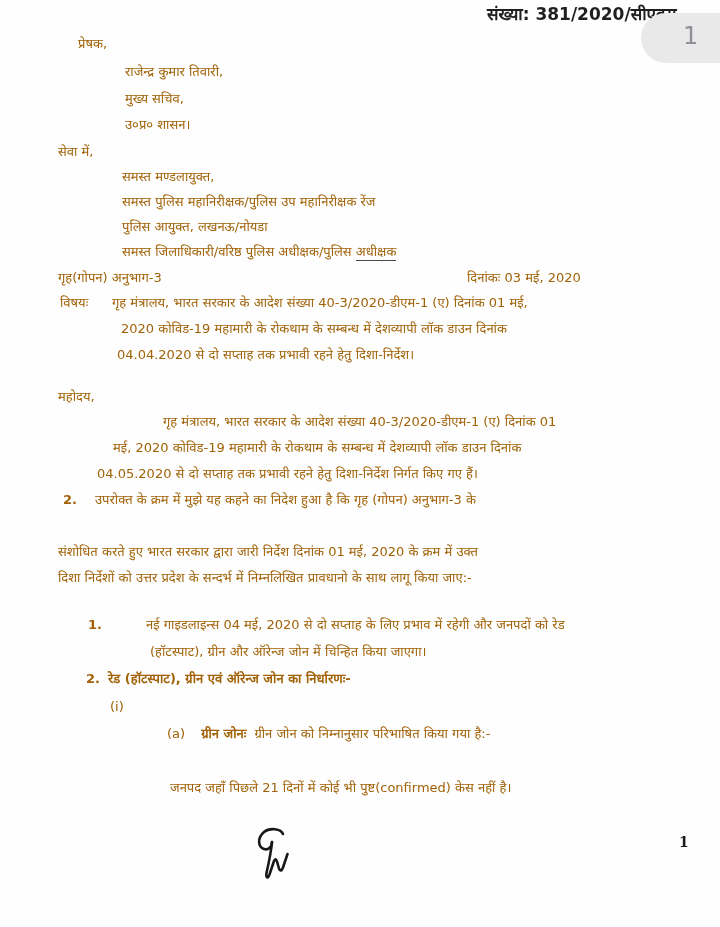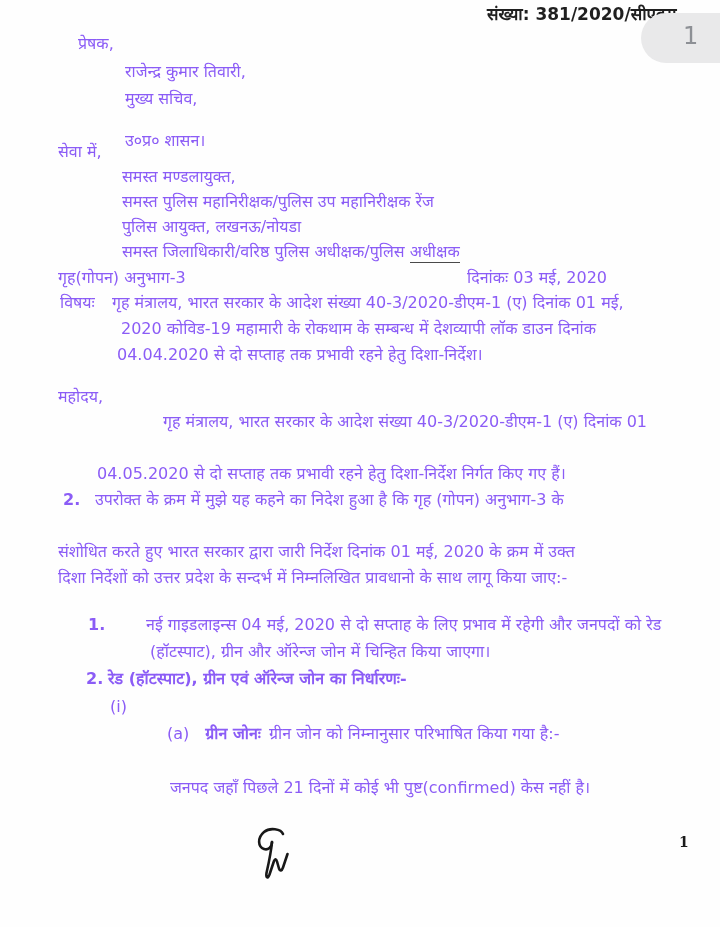--- a/index.html
+++ b/index.html
@@ -8,23 +8,23 @@
     width: 720px;
     height: 927px;
     background: #fefefe;
     overflow: hidden;
     font-family: "DejaVu Sans", "Liberation Sans", sans-serif;
     color: #1f1f1f;
   }
   .line {
     position: absolute;
     white-space: nowrap;
-    font-size: 16px;
+    font-size: 13px;
     line-height: 22px;
-    color: #8b5cf6;
+    color: #a16207;
   }
   .bold { font-weight: bold; }
   .ref-number {
     position: absolute;
     left: 487px; top: 2px;
     font-size: 17px;
     font-weight: 600;
     white-space: nowrap;
     z-index: 1;
   }
@@ -68,41 +68,42 @@
 <div class="page">
 
   <div class="ref-number">संख्या: 381/2020/सीएक्स</div>
   <div class="page-badge">
     <span class="num">1</span>
   </div>
 
   <div class="line" style="left:78px; top:33px;">प्रेषक,</div>
   <div class="line" style="left:125px; top:61px;">राजेन्द्र कुमार तिवारी,</div>
   <div class="line" style="left:125px; top:88px;">मुख्य सचिव,</div>
-  <div class="line" style="left:125px; top:114px;margin-top:16px;">उ०प्र० शासन।</div>
+  <div class="line" style="left:125px; top:114px;">उ०प्र० शासन।</div>
 
   <div class="line" style="left:58px; top:141px;">सेवा में,</div>
   <div class="line" style="left:122px; top:166px;">समस्त मण्डलायुक्त,</div>
   <div class="line" style="left:122px; top:191px;">समस्त पुलिस महानिरीक्षक/पुलिस उप महानिरीक्षक रेंज</div>
   <div class="line" style="left:122px; top:216px;">पुलिस आयुक्त, लखनऊ/नोयडा</div>
   <div class="line" style="left:122px; top:241px;">
     <span>समस्त जिलाधिकारी/वरिष्ठ पुलिस अधीक्षक/पुलिस </span><span class="underlined-word">अधीक्षक</span>
   </div>
 
   <div class="line" style="left:58px; top:267px;">गृह(गोपन) अनुभाग-3</div>
   <div class="line" style="left:467px; top:267px;">दिनांकः 03 मई, 2020</div>
 
   <div class="line" style="left:60px; top:292px;">विषयः</div>
   <div class="line" style="left:112px; top:292px;">गृह मंत्रालय, भारत सरकार के आदेश संख्या 40-3/2020-डीएम-1 (ए) दिनांक 01 मई,</div>
   <div class="line" style="left:121px; top:318px;">2020 कोविड-19 महामारी के रोकथाम के सम्बन्ध में देशव्यापी लॉक डाउन दिनांक</div>
   <div class="line" style="left:117px; top:344px;">04.04.2020 से दो सप्ताह तक प्रभावी रहने हेतु दिशा-निर्देश।</div>
 
   <div class="line" style="left:58px; top:386px;">महोदय,</div>
 
   <div class="line" style="left:163px; top:411px;">गृह मंत्रालय, भारत सरकार के आदेश संख्या 40-3/2020-डीएम-1 (ए) दिनांक 01</div>
+  <div class="line" style="left:113px; top:437px;">मई, 2020 कोविड-19 महामारी के रोकथाम के सम्बन्ध में देशव्यापी लॉक डाउन दिनांक</div>
   <div class="line" style="left:97px; top:463px;">04.05.2020 से दो सप्ताह तक प्रभावी रहने हेतु दिशा-निर्देश निर्गत किए गए हैं।</div>
 
   <div class="line bold" style="left:63px; top:489px;">2.</div>
   <div class="line" style="left:95px; top:489px;">उपरोक्त के क्रम में मुझे यह कहने का निदेश हुआ है कि  गृह (गोपन) अनुभाग-3 के</div>
   <div class="line" style="left:58px; top:541px;">संशोधित करते हुए भारत सरकार द्वारा जारी निर्देश दिनांक 01 मई, 2020 के क्रम में उक्त</div>
   <div class="line" style="left:58px; top:567px;">दिशा निर्देशों को उत्तर प्रदेश के सन्दर्भ में निम्नलिखित प्रावधानो के साथ लागू किया जाए:-</div>
 
   <div class="line bold" style="left:88px; top:614px;">1.</div>
   <div class="line" style="left:110px; top:614px;margin-left:36px;">नई गाइडलाइन्स 04 मई, 2020 से दो सप्ताह के लिए प्रभाव में रहेगी और जनपदों को रेड</div>
   <div class="line" style="left:121px; top:641px;margin-left:29px;">(हॉटस्पाट), ग्रीन और ऑरेन्ज जोन में चिन्हित किया जाएगा।</div>

